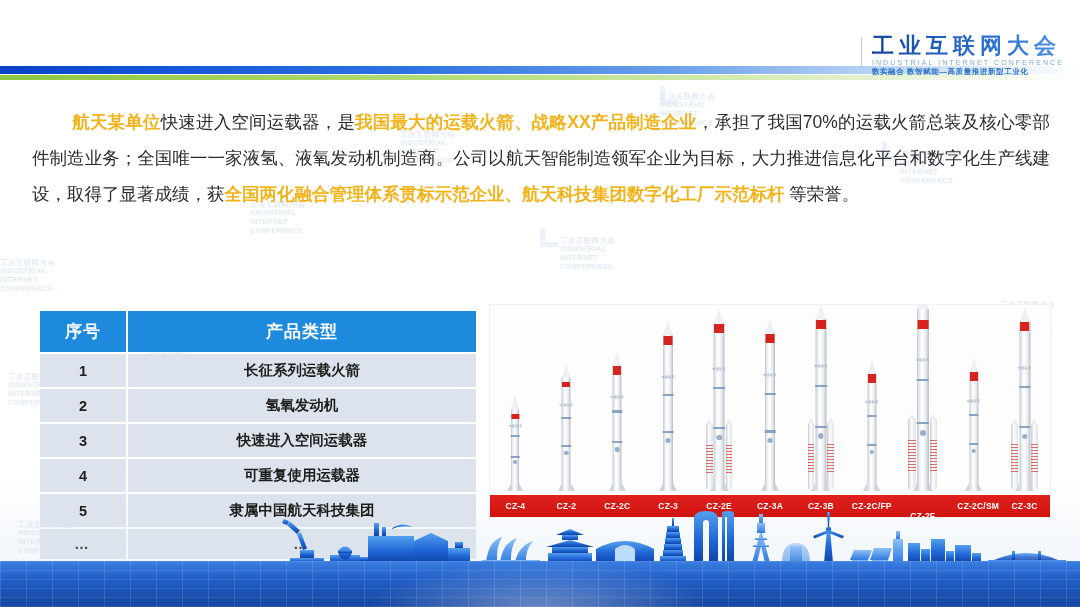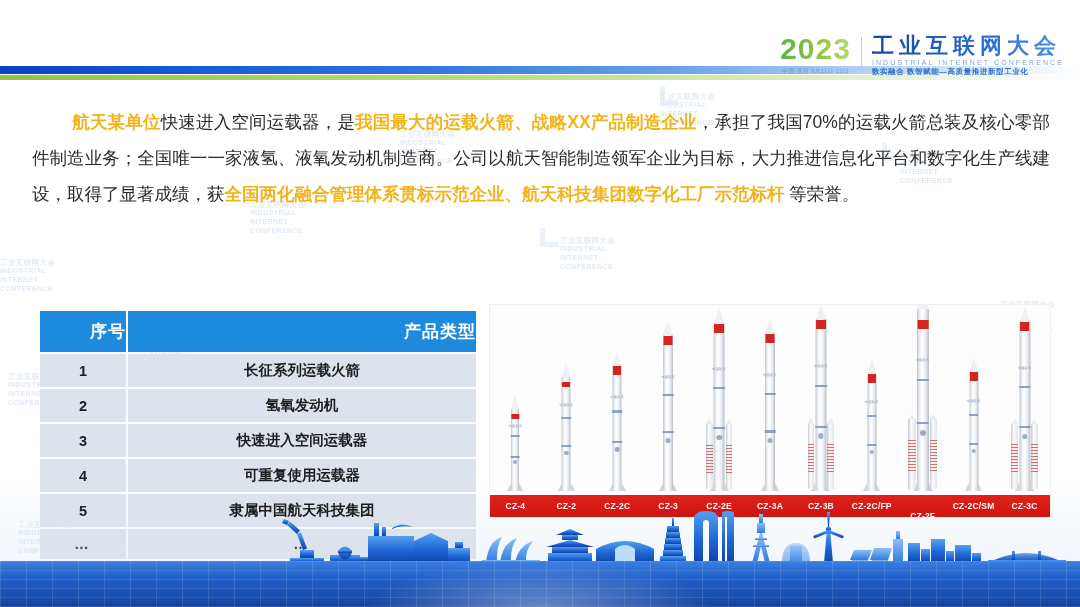--- a/index.html
+++ b/index.html
@@ -97,23 +97,22 @@
   
   .tbl {
     position:absolute; left:38px; top:309px;
     width:440px;
     border-collapse:separate; border-spacing:2px;
   }
   .tbl th {
     background:#1d8ade;
     color:#ffffff;
     font-size:17px; font-weight:700;
-    padding:9px 0;
+    padding:9px 8px;
     letter-spacing:1px;
-    text-align:right;
   }
   .tbl th.c1 { width:86px; }
   .tbl td {
     background:#dce3ed;
     color:#1d1d1d;
     font-size:14.5px; font-weight:700;
     text-align:center;
     padding:7px 0;
   }
   .tbl td.c1 { width:86px; }
@@ -274,24 +273,20 @@
     </div>
   </div>
 
 
   <div class="rule-wrap">
     <div class="rule-blue"></div>
     <div class="rule-green"></div>
   </div>
 
   <div class="logo">
-    <div class="logo-left">
-      <div class="logo-2023">2023</div>
-      <div class="logo-date">中国·苏州  9月11日-13日</div>
-    </div>
     <div class="logo-div"></div>
     <div class="logo-right">
       <div class="logo-cn">工业互联网大会</div>
       <div class="logo-en">INDUSTRIAL INTERNET CONFERENCE</div>
       <div class="logo-sub">数实融合  数智赋能—高质量推进新型工业化</div>
     </div>
   </div>
 
   <div class="para" id="para"><span class="hl">航天某单位</span><span>快速进入空间运载器，是</span><span class="hl">我国最大的运载火箭、战略XX产品制造企业</span><span>，承担了我国70%的运载火箭总装及核心零部件制造业务；全国唯一一家液氢、液氧发动机制造商。公司以航天智能制造领军企业为目标，大力推进信息化平台和数字化生产线建设，取得了显著成绩，获</span><span class="hl">全国两化融合管理体系贯标示范企业、航天科技集团数字化工厂示范标杆</span><span> 等荣誉。</span></div>
 
@@ -489,21 +484,21 @@
     <div class="rbar" id="rbar">
         <span style="width: 9.09091%;">CZ-4</span>
         <span style="width: 9.09091%;">CZ-2</span>
         <span style="width: 9.09091%;">CZ-2C</span>
         <span style="width: 9.09091%;">CZ-3</span>
         <span style="width: 9.09091%;">CZ-2E</span>
         <span style="width: 9.09091%;">CZ-3A</span>
         <span style="width: 9.09091%;">CZ-3B</span>
         <span style="width: 9.09091%;">CZ-2C/FP</span>
         <span style="width: 9.09091%; margin-top: 19px;">CZ-2F</span>
-        <span style="width: 9.09091%;">CZ-2C/SM</span>
+        <span style="width: 9.09091%; text-align: right;">CZ-2C/SM</span>
         <span style="width: 9.09091%;">CZ-3C</span>
       </div>
   </div>
 
   <div class="bottom-band">
     <svg class="skyline" viewBox="0 0 1080 52" preserveAspectRatio="none">
       <defs>
         <linearGradient id="sg" x1="0" y1="0" x2="0" y2="1">
           <stop offset="0%" stop-color="#54a0ef"></stop>
           <stop offset="55%" stop-color="#1f66d6"></stop>

